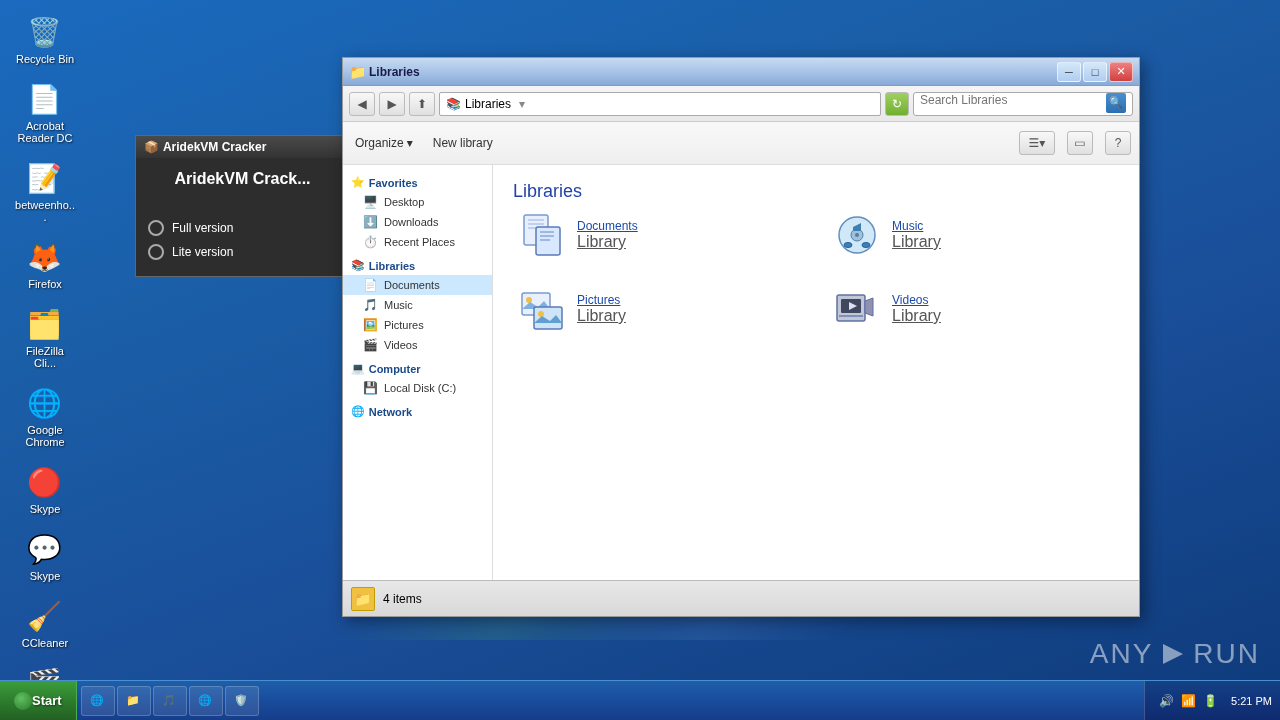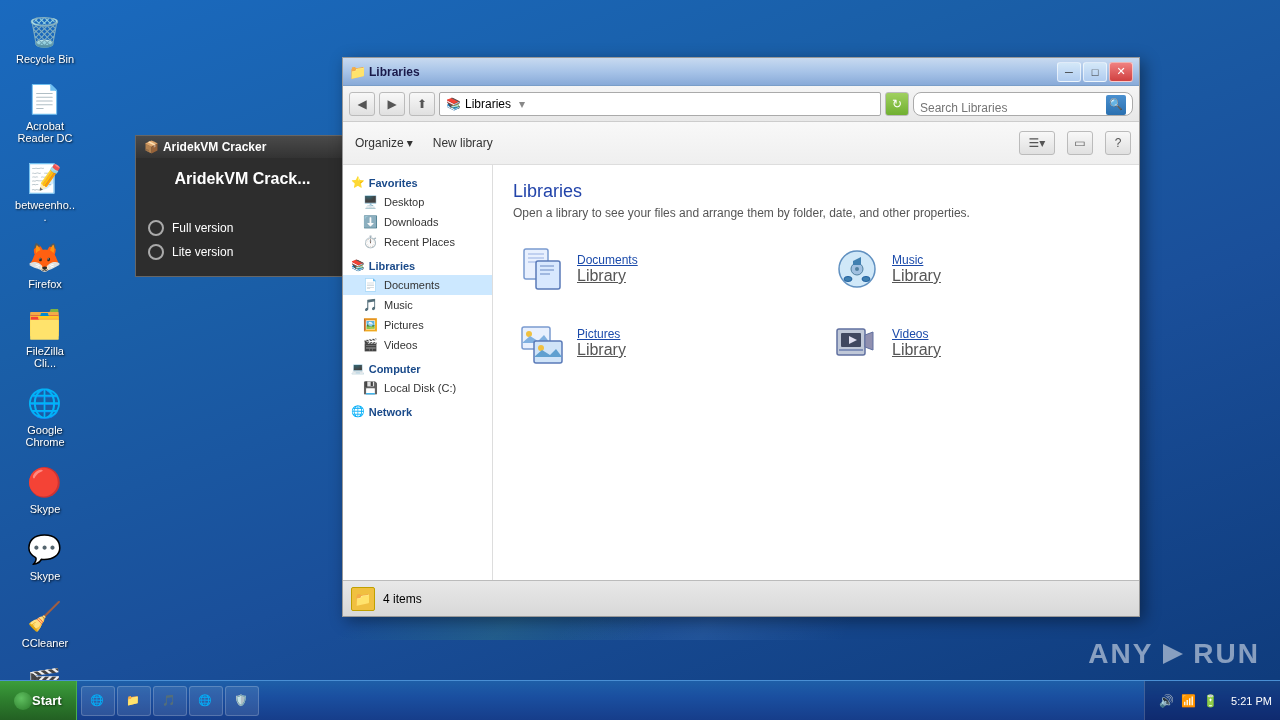--- a/index.html
+++ b/index.html
@@ -154,21 +154,21 @@
       word-break: break-word;
     }
 
     
     .anyrun-watermark {
       position: absolute;
       bottom: 50px;
       right: 20px;
       color: rgba(255,255,255,0.5);
       font-size: 28px;
-      font-weight: bold;
+      font-weight: normal;
       letter-spacing: 2px;
       display: flex;
       align-items: center;
       gap: 6px;
       margin-left: 41px;
     }
 
     
     .explorer-window {
       position: absolute;
@@ -268,23 +268,23 @@
       padding: 0 6px;
       gap: 4px;
       font-size: 12px;
     }
 
     .search-bar {
       width: 220px;
       height: 24px;
       background: white;
       border: 1px solid #aaa;
-      border-radius: 8px;
-      display: flex;
-      align-items: flex-end;
+      border-radius: 3px;
+      display: flex;
+      align-items: flex-start;
       padding: 0 6px;
       gap: 4px;
     }
 
     .search-input {
       flex: 1;
       border: none;
       outline: none;
       font-size: 12px;
       color: #888;
@@ -681,21 +681,20 @@
         <div class="sidebar-section">
           <div class="sidebar-header">
             <span>🌐</span>
             <span>Network</span>
           </div>
         </div>
       </div>
 
       <div class="content-area">
         <div class="content-title">Libraries</div>
-        <div class="content-subtitle">Open a library to see your files and arrange them by folder, date, and other properties.</div>
 
         <div class="libraries-grid">
 
           <div class="library-item">
             <div class="library-icon">
               <svg width="48" height="48" viewBox="0 0 48 48">
                 <rect x="6" y="4" width="24" height="30" rx="2" fill="#e8f0fe" stroke="#7a9ad0" stroke-width="1.5"></rect>
                 <rect x="10" y="8" width="16" height="2" fill="#c0d0f0"></rect>
                 <rect x="10" y="12" width="16" height="2" fill="#c0d0f0"></rect>
                 <rect x="10" y="16" width="12" height="2" fill="#c0d0f0"></rect>

